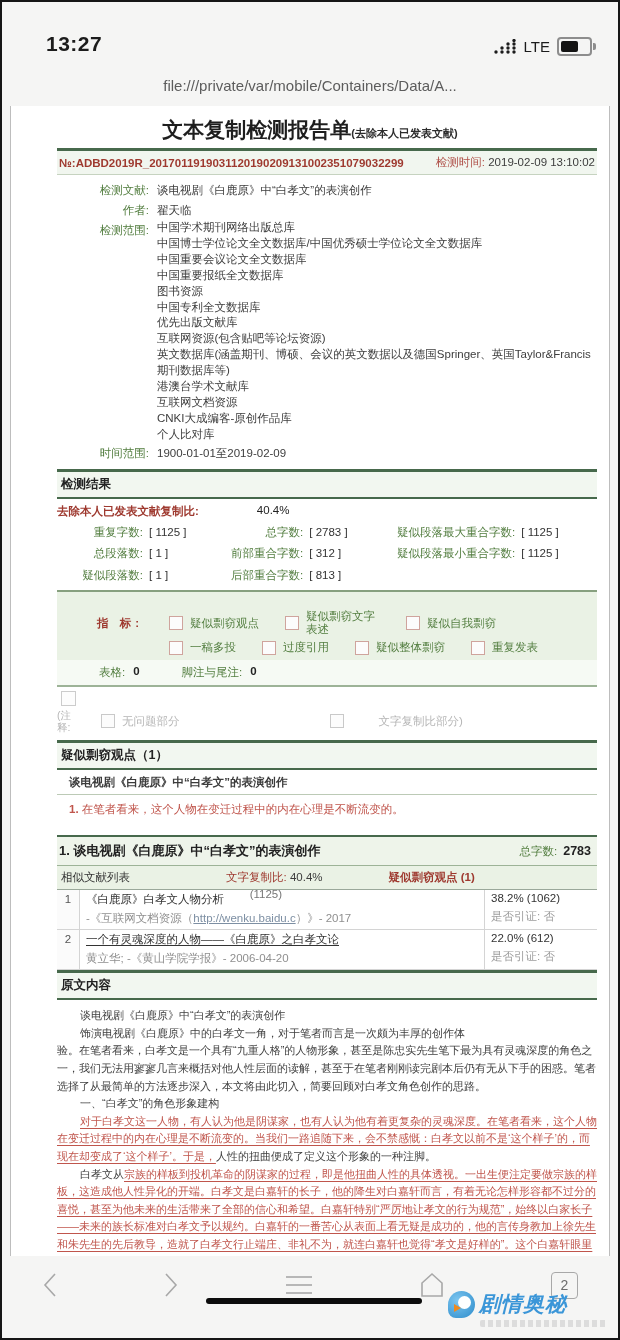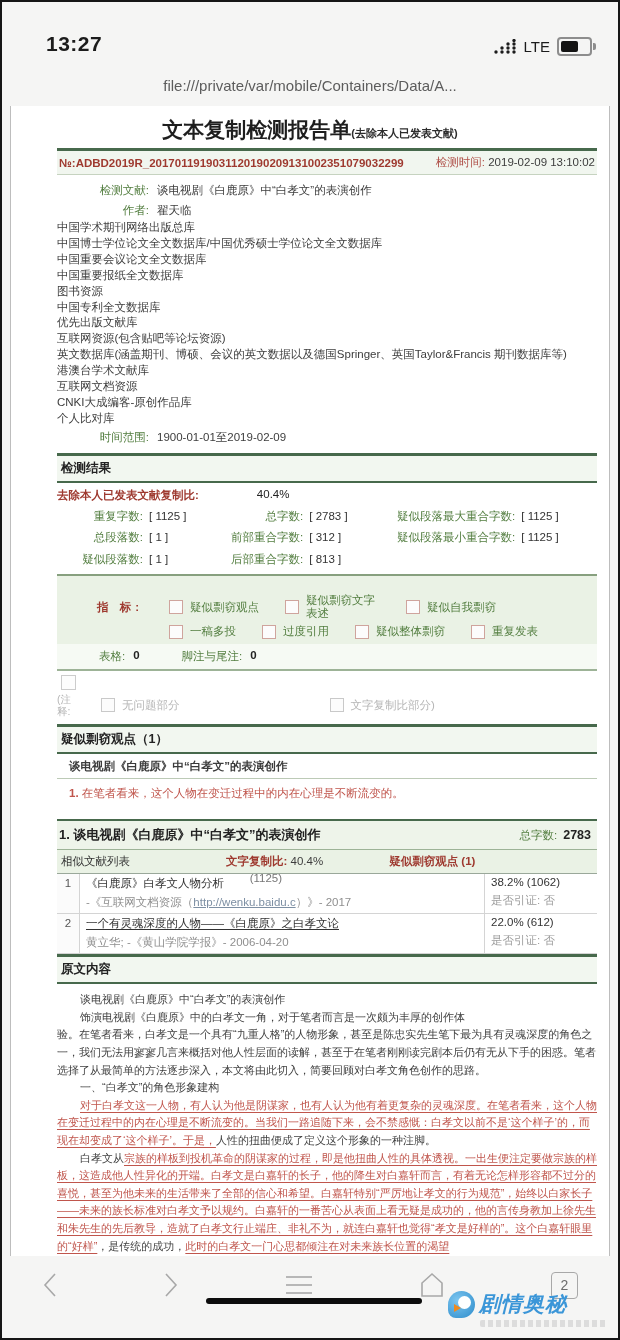--- a/index.html
+++ b/index.html
@@ -54,32 +54,32 @@
   .cbg{border:1px solid #c9c9c9;}
   .tf-row{display:flex;padding:5px 0;background:#f6faf4;}
   .tf-pair{display:flex;margin-left:42px;}
   .tf-pair .tl{color:#527d3f;margin-right:8px;}
   .tf-pair .tv{font-weight:bold;color:#222;}
   .note-block{border-top:2px solid #9db397;color:#b6b6b6;padding:4px 0 7px;}
   .note-top-cb{width:13px;height:13px;border:1px solid #ccc;margin-left:4px;background:#fdfdfd;}
   .note-inner{display:flex;align-items:center;margin-top:3px;}
   .note-label{flex:none;width:26px;line-height:12px;font-size:10.5px;}
   .note-item{display:flex;align-items:center;margin-left:18px;}
-  .note-item:nth-child(3){margin-left:150px;}
+  .note-item:nth-child(3){margin-left:150px;gap:28px;}
   .sus-title{padding:5px 2px 4px 12px;border-bottom:1px solid #bccab6;color:#3b3b3b;font-weight:bold;}
   .sus-point{color:#c0554c;padding:7px 0 9px 12px;}
   .sus-point b{font-weight:bold;}
   .detail-h{margin-top:9px;border-top:2px solid #47694c;background:#eef4ea;display:flex;justify-content:space-between;align-items:center;padding:5px 6px 5px 2px;}
   .detail-title{font-weight:bold;font-size:13px;color:#222;}
   .detail-total .tl{color:#527d3f;margin-right:6px;}
   .detail-total .tv{font-weight:bold;color:#222;font-size:12.5px;}
   .sim-h{display:flex;align-items:center;background:#eaf2e5;border-top:1px solid #9db397;border-bottom:1px solid #9aa89a;padding:4px 0;}
   .sim-h .c1{margin-left:4px;color:#333;}
   .sim-h .c2{margin-left:96px;}
-  .sim-h .c2 .bl{color:#9e392f;font-weight:bold;}
+  .sim-h .c2 .bl{color:#9e392f;font-weight:normal;}
   .sim-h .c3{margin-left:66px;color:#9e392f;font-weight:bold;}
   .sim-row{display:flex;border-bottom:1px solid #d4d4d4;min-height:38px;}
   .sim-no{flex:none;width:22px;border-right:1px solid #d4d4d4;text-align:center;padding-top:3px;color:#555;background:#fbfbfb;}
   .sim-main{flex:1;padding:2px 6px 3px;position:relative;}
   .sim-title{color:#333;}
   .sim-title.u{text-decoration:underline;text-underline-offset:2px;}
   .sim-src{color:#8f8f8f;margin-top:4px;}
   .sim-src a{color:#7d8fa3;text-decoration:underline;}
   .sim-right{flex:none;width:106px;border-left:1px solid #d4d4d4;padding:2px 0 0 6px;}
   .sim-pct{color:#333;}
@@ -155,20 +155,21 @@
         <div class="meta">
           <div class="meta-row">
             <span class="meta-label">检测文献:</span>
             <span class="meta-val">谈电视剧《白鹿原》中“白孝文”的表演创作</span>
           </div>
           <div class="meta-row">
             <span class="meta-label">作者:</span>
             <span class="meta-val">翟天临</span>
           </div>
           <div class="meta-row">
+            <span class="meta-label">检测范围:</span>
             <div class="meta-val scope-list">
                 <div>中国学术期刊网络出版总库</div>
                 <div>中国博士学位论文全文数据库/中国优秀硕士学位论文全文数据库</div>
                 <div>中国重要会议论文全文数据库</div>
                 <div>中国重要报纸全文数据库</div>
                 <div>图书资源</div>
                 <div>中国专利全文数据库</div>
                 <div>优先出版文献库</div>
                 <div>互联网资源(包含贴吧等论坛资源)</div>
                 <div>英文数据库(涵盖期刊、博硕、会议的英文数据以及德国Springer、英国Taylor&amp;Francis 期刊数据库等)</div>

